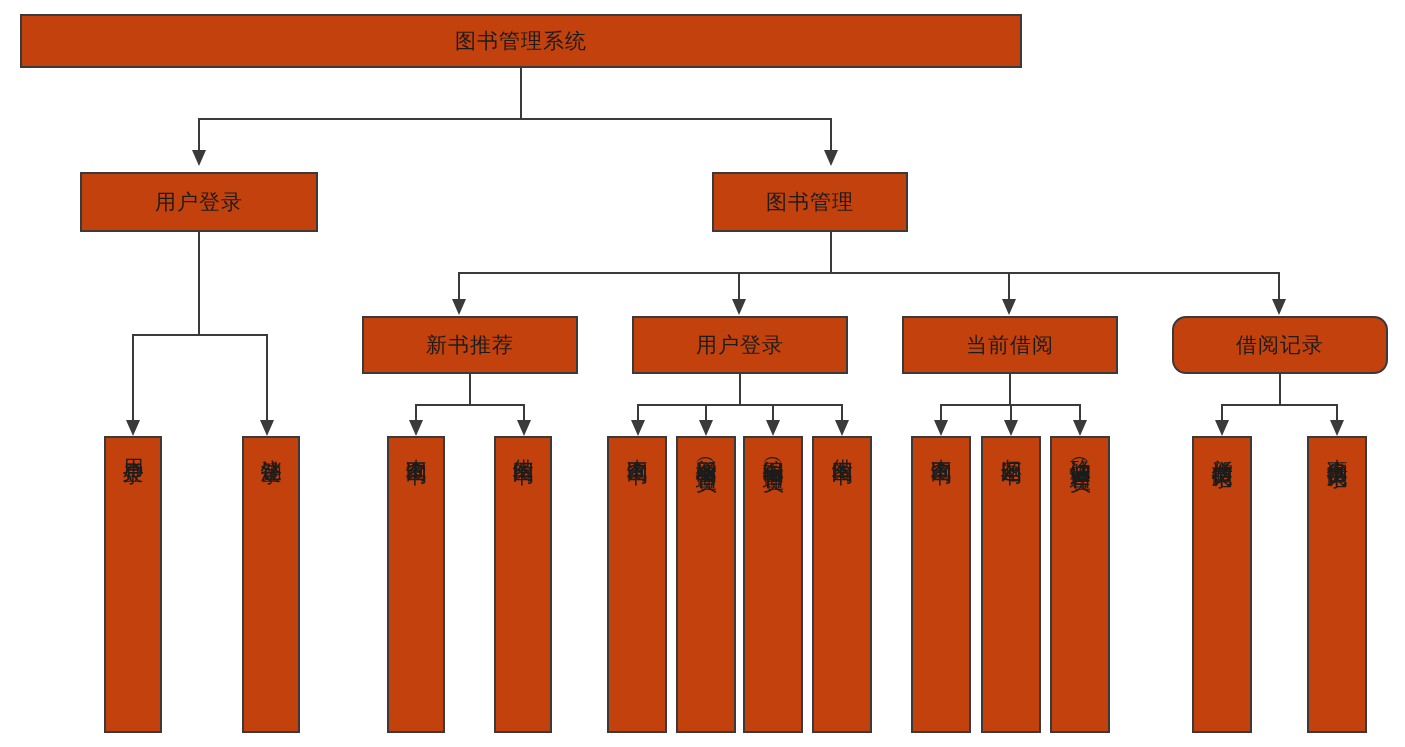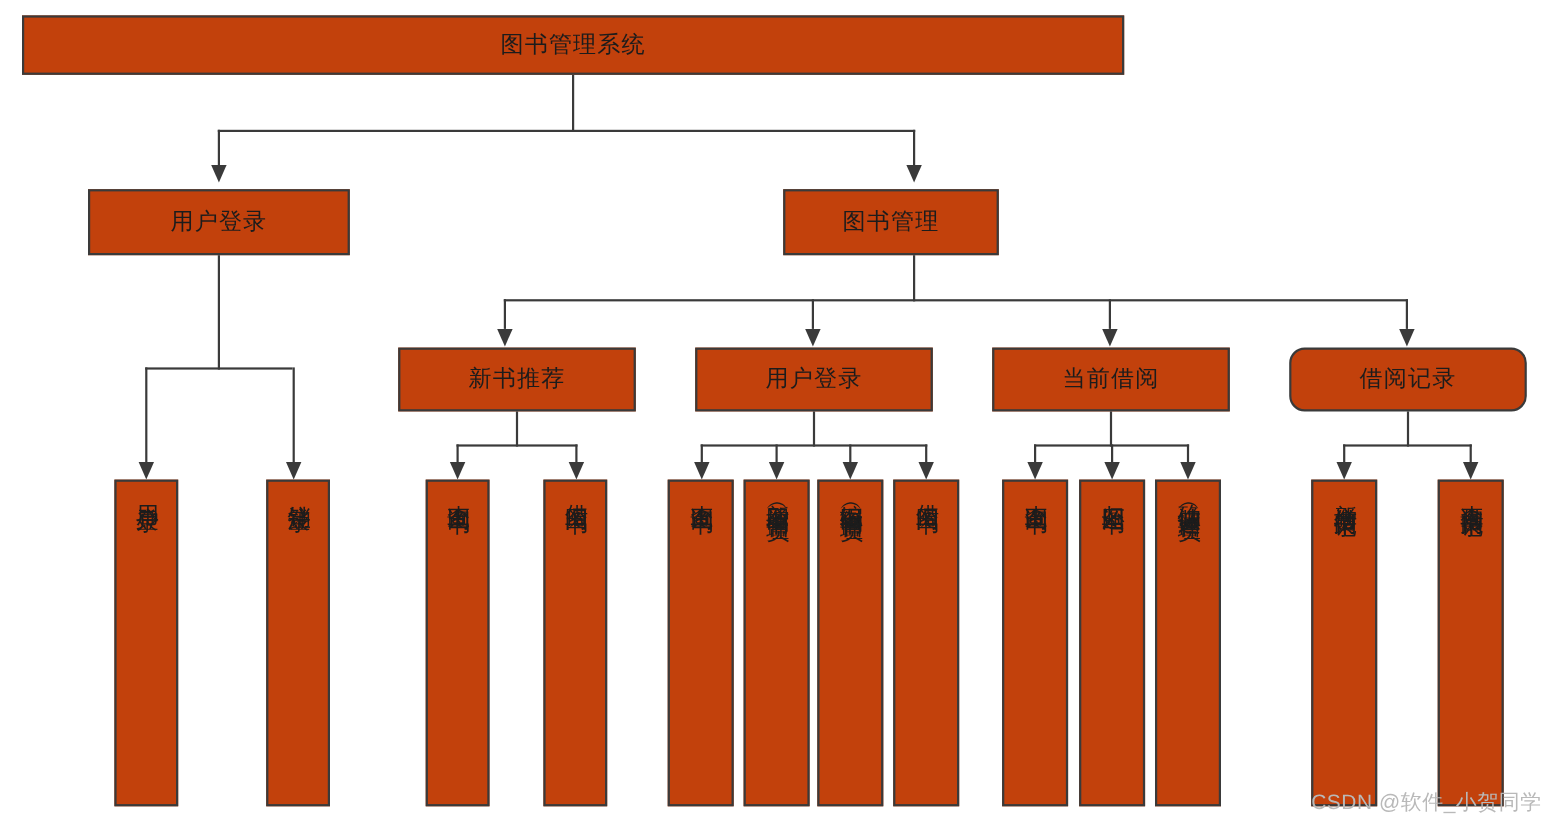--- a/index.html
+++ b/index.html
@@ -209,15 +209,14 @@
     <span class="vtext">确认归还（管理员）</span>
   </div>
 
   <div class="node vert" style="left:1192px; top:436px; width:60px; height:297px;">
     <span class="vtext">新增借阅记录</span>
   </div>
   <div class="node vert" style="left:1307px; top:436px; width:60px; height:297px;">
     <span class="vtext">查询借阅记录</span>
   </div>
 
-  <div class="watermark" style="left:1192px; top:716px;">CSDN @软件_小贺同学</div>
 
 </div>
 
 </body></html>

